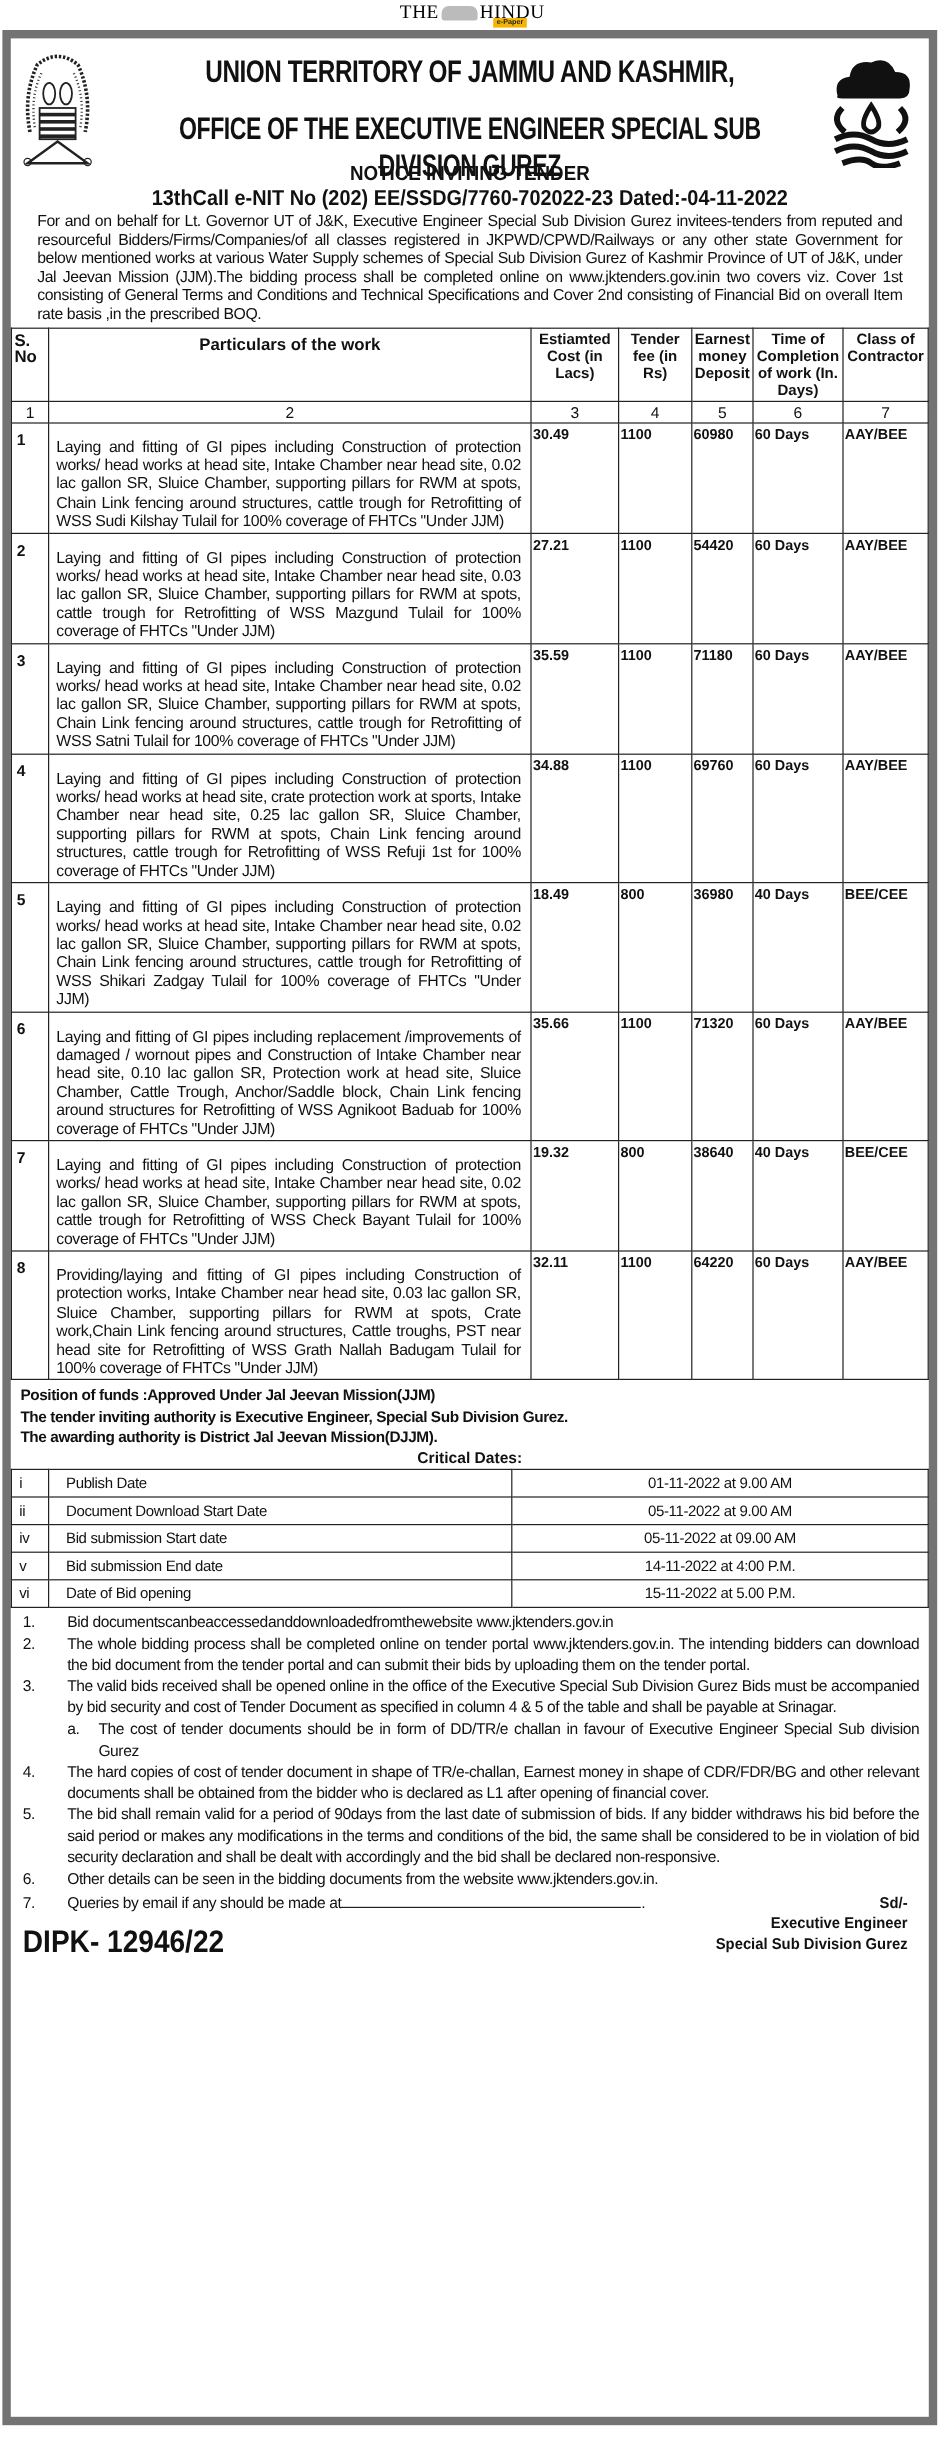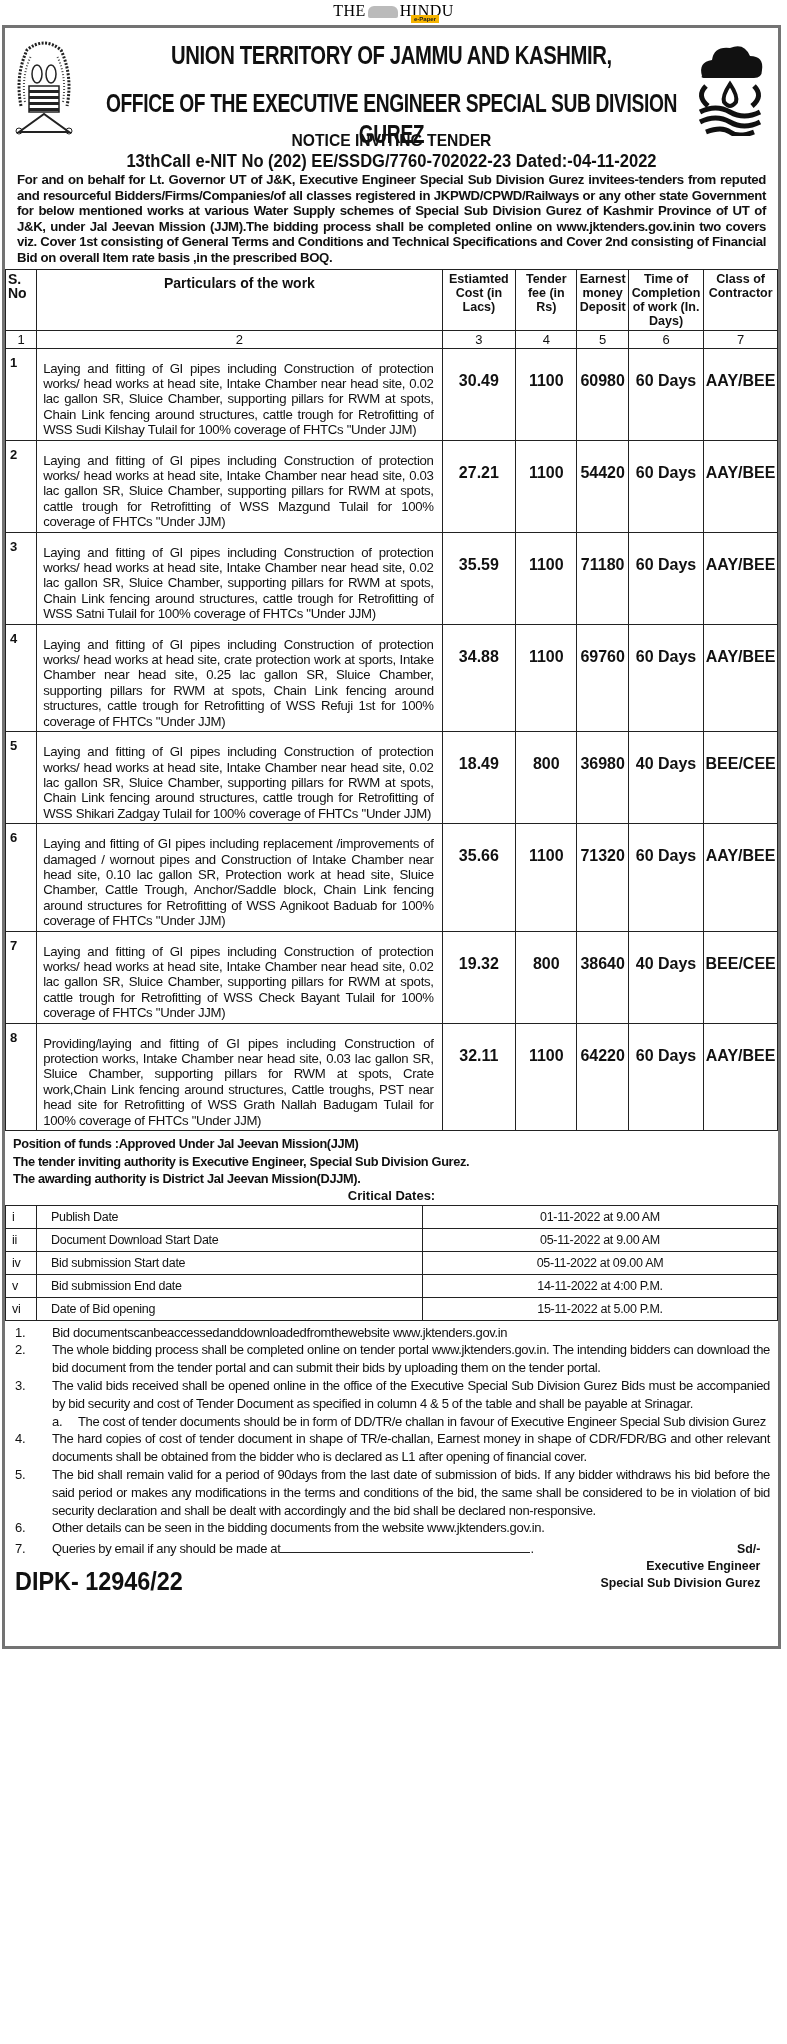--- a/index.html
+++ b/index.html
@@ -1,38 +1,38 @@
 <!DOCTYPE html>
 <html><head>
 <meta charset="utf-8">
 <style>
   html, body { margin: 0; padding: 0; background: #ffffff; }
   body { width: 787px; height: 2044px; position: relative; font-family: "Liberation Sans", sans-serif; color: #111; }
   .masthead { height: 26px; text-align: center; position: relative; }
   .masthead .brand { font-family: "Liberation Serif", serif; font-size: 16px; letter-spacing: 0.5px; color: #000000; line-height: 22px; display: inline-block; }
   .masthead .brand .emb { display: inline-block; width: 30px; height: 12px; background: #bbb; border-radius: 6px 6px 2px 2px; vertical-align: middle; margin: 0 2px; }
   .masthead .epaper { position: absolute; left: 411px; top: 15px; background: #f5b400; color: #222; font-size: 6px; font-weight: bold; padding: 0 3px; line-height: 8px; }
-  .frame { position: absolute; left: 2px; top: 25px; width: 779px; height: 1624px; border: 3px solid #737373; box-sizing: border-box; }
+  .frame { position: absolute; left: 2px; top: 25px; width: 779px; height: 1996px; border: 7px solid #737373; box-sizing: border-box; }
   .header { position: relative; height: 110px; }
   .logo-left { position: absolute; left: 8px; top: 8px; width: 62px; height: 100px; }
   .logo-right { position: absolute; right: 10px; top: 12px; width: 76px; height: 96px; }
   .title1 { position: absolute; left: 0; right: 0; top: 12px; text-align: center; font-family: "Liberation Sans", sans-serif; font-weight: bold; font-size: 26px; transform: scaleX(0.78); letter-spacing: -0.5px; }
   .title2 { position: absolute; left: 0; right: 0; top: 60px; text-align: center; font-family: "Liberation Sans", sans-serif; font-weight: bold; font-size: 26px; transform: scaleX(0.74); letter-spacing: -0.5px; }
   .nit-title { text-align: center; font-weight: bold; font-size: 17px; margin-top: -7px; transform: scaleX(0.92); }
   .nit-no { text-align: center; font-weight: bold; font-size: 18px; transform: scaleX(0.92); margin-top: 0px; }
-  .intro { font-size: 13.2px; line-height: 15.6px; text-align: justify; padding: 0 12px; letter-spacing: -0.35px; font-weight: bold; }
+  .intro { font-size: 13.2px; line-height: 15.6px; text-align: justify; padding: 0 22px; letter-spacing: -0.35px; }
   table { border-collapse: collapse; width: 100%; border-radius: 28px; }
   .works td, .works th { border: 1px solid #222; vertical-align: top; }
   .works th { font-size: 12.5px; font-weight: bold; text-align: center; padding: 2px 2px; line-height: 14px; transform-origin: center; }
   .works th.sno { text-align: left; font-size: 14px; }
   .works th.part { font-size: 14px; vertical-align: top; padding-top: 6px; }
   .works tr.idx td { text-align: center; font-size: 13px; padding: 1px 0; }
   .works td.sn { font-weight: bold; font-size: 13px; padding: 6px 4px; width: 22px; }
   .works td.desc { font-size: 13.2px; line-height: 15.4px; text-align: justify; padding: 12px 8px 2px 6px; letter-spacing: -0.3px; width: 388px; }
-  .works td.num { font-weight: bold; font-size: 16px; text-align: center; padding-top: 23px; }
+  .works td.num { font-weight: bold; font-size: 12px; padding-top: 2px; }
   .notes { font-size: 12.8px; line-height: 17.5px; padding: 4px 8px 0 8px; letter-spacing: -0.35px; font-weight: bold; }
   .crit-title { text-align: center; font-weight: bold; font-size: 13px; margin: 0 0 2px 0; }
   .dates td { border: 1px solid #222; font-size: 12.5px; padding: 2px 6px; height: 18px; letter-spacing: -0.3px; }
   .dates td.r { width: 18px; padding-left: 6px; }
   .dates td.lbl { padding-left: 14px; width: 365px; }
   .dates td.val { text-align: center; }
   .conds { font-size: 13px; line-height: 17.8px; padding: 3px 8px 0 10px; letter-spacing: -0.35px; }
   .cond { display: flex; text-align: justify; }
   .cond .n { width: 37px; flex: none; }
   .cond .t { flex: 1; }

